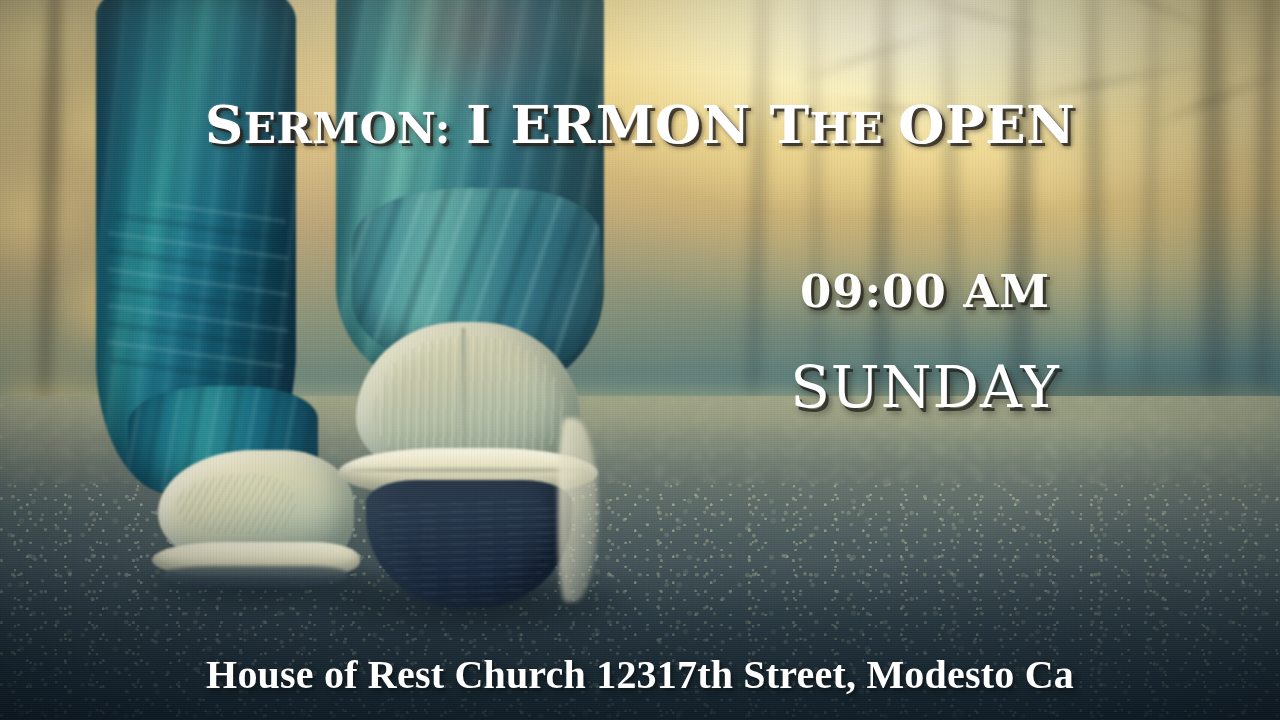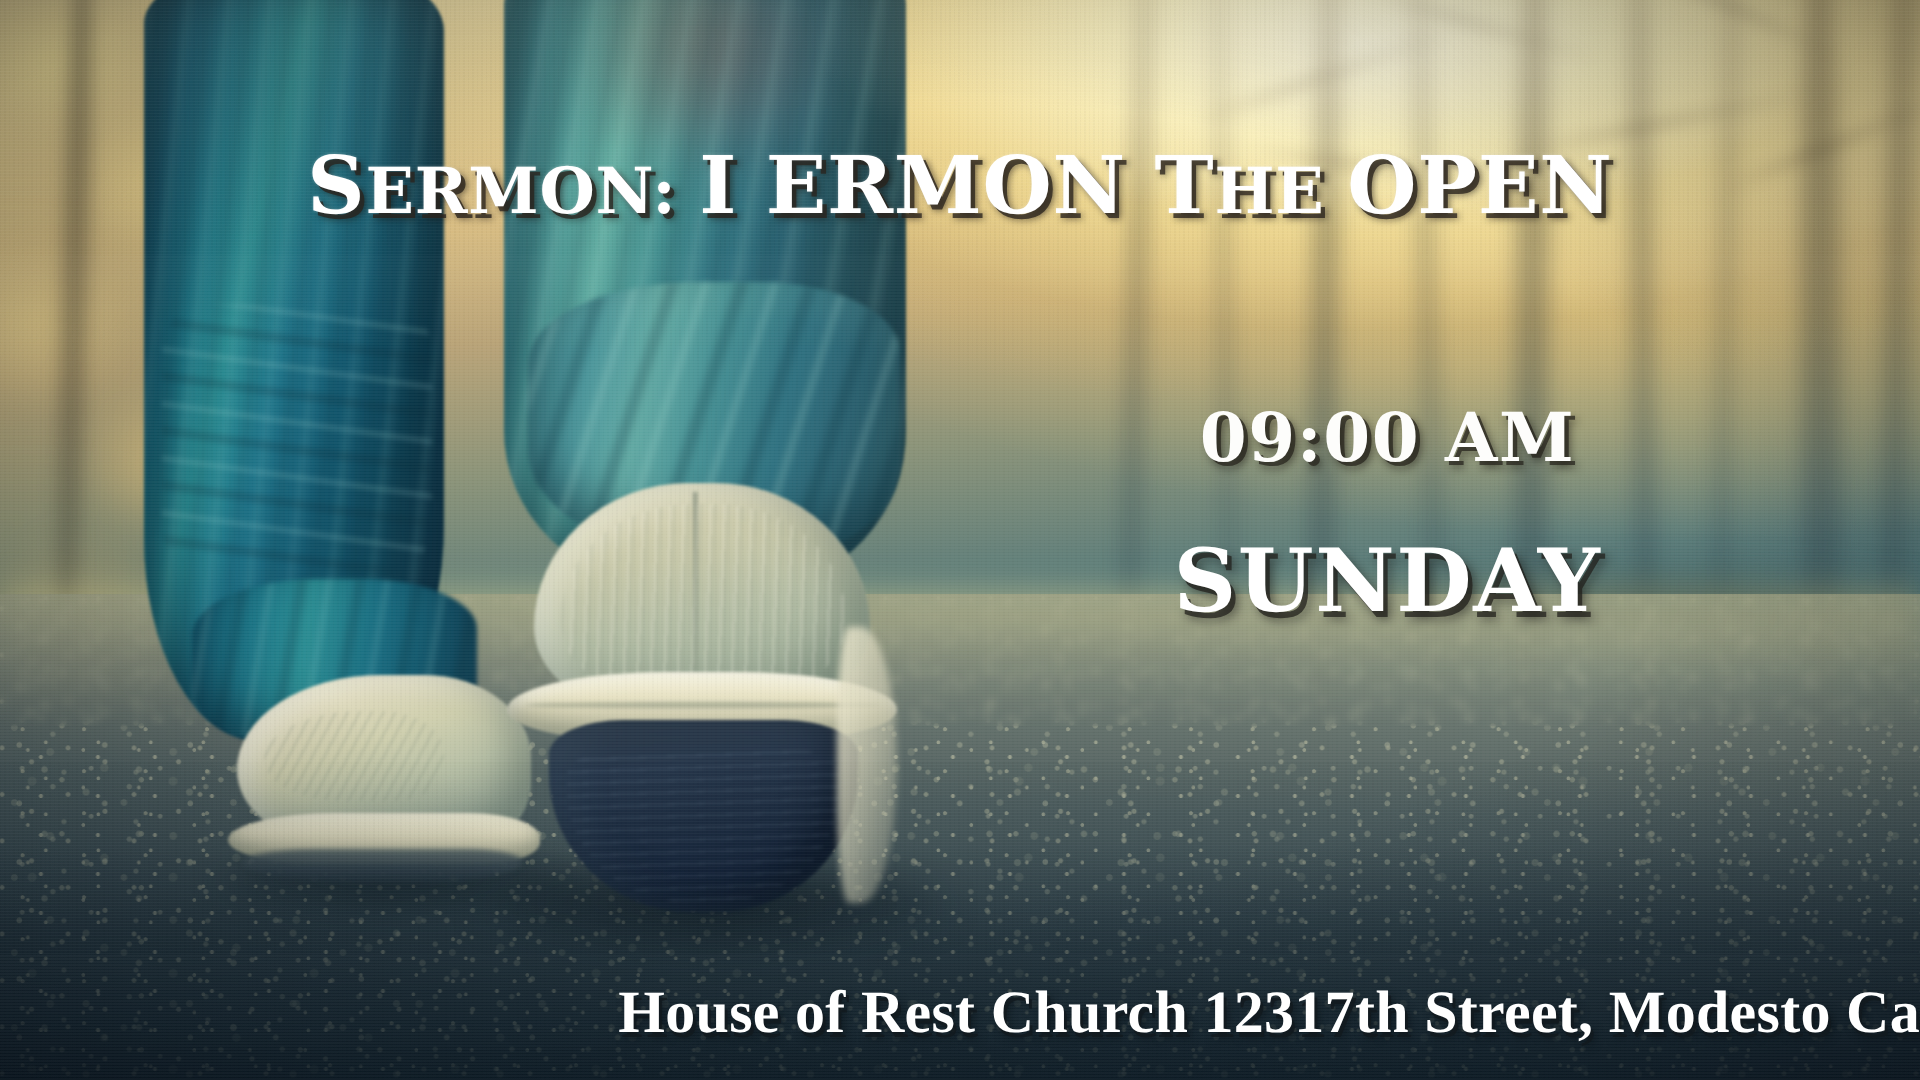--- a/index.html
+++ b/index.html
@@ -548,35 +548,35 @@
       4px 5px 6px rgba(22,20,16,.5);
   }
 
   .day {
     position: absolute;
     left: 700px;
     width: 450px;
     top: 353px;
     text-align: center;
     font-family: "DejaVu Serif", "Liberation Serif", serif;
-    font-weight: 700;
+    font-weight: 400;
     font-size: 58px;
     letter-spacing: 1px;
     color: #ffffff;
     white-space: nowrap;
     text-shadow:
       3px 4px 0 rgba(34,32,28,.74),
       5px 6px 7px rgba(20,20,18,.5);
   }
 
   .address {
     position: absolute;
     left: 0; right: 0;
     bottom: 22px;
-    text-align: right;
+    text-align: center;
     font-family: "Liberation Serif", "DejaVu Serif", serif;
     font-weight: 700;
     font-size: 40px;
     letter-spacing: .2px;
     color: #ffffff;
     white-space: nowrap;
     text-shadow:
       2px 3px 0 rgba(18,26,30,.82),
       3px 4px 6px rgba(8,16,22,.6);
   }

